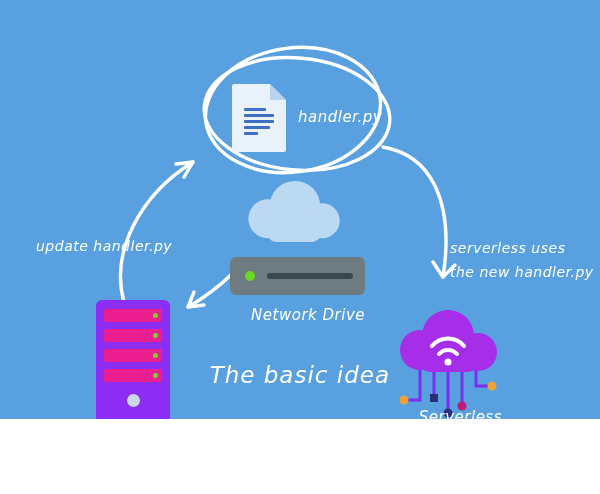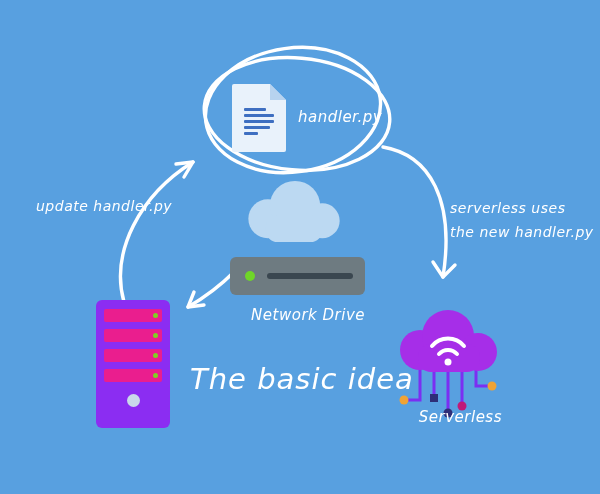--- a/index.html
+++ b/index.html
@@ -1,46 +1,47 @@
 <!DOCTYPE html>
 <html><head>
 <meta charset="utf-8">
 <style>
   html,body { margin:0; padding:0; }
   .canvas {
     position: relative;
     width: 600px;
-    height: 494px;
+    height: 419px;
     background: #58a0e0;
     overflow: hidden;
     font-family: "DejaVu Sans", sans-serif;
   }
   .strokes { position:absolute; left:0; top:0; width:600px; height:494px; }
 
   .label {
     position: absolute;
     color: #ffffff;
     font-style: italic;
     letter-spacing: .5px;
     font-size: 15px;
     text-align: right;
     white-space: nowrap;
   }
   .title {
     position: absolute;
     left: 190px; top: 362px; width: 200px;
     color:#ffffff; font-style: italic;
-    font-size: 29px; letter-spacing: 1px;
+    font-size: 23px; letter-spacing: 1px;
     text-align: right; white-space: nowrap;
   }
   .arrow-label {
     position: absolute;
     color:#ffffff; font-style: italic;
     font-size: 14px; letter-spacing:.5px;
     white-space: nowrap;
+    margin-top: 40px;
   }
 
   
   .paper {
     position:absolute; left:232px; top:84px; width:54px; height:68px;
     background:#e9f2fb; border-radius:2px;
     clip-path: polygon(0 0, calc(100% - 16px) 0, 100% 16px, 100% 100%, 0 100%);
   }
   .paper .fold {
     position:absolute; top:0; right:0; width:16px; height:16px;

